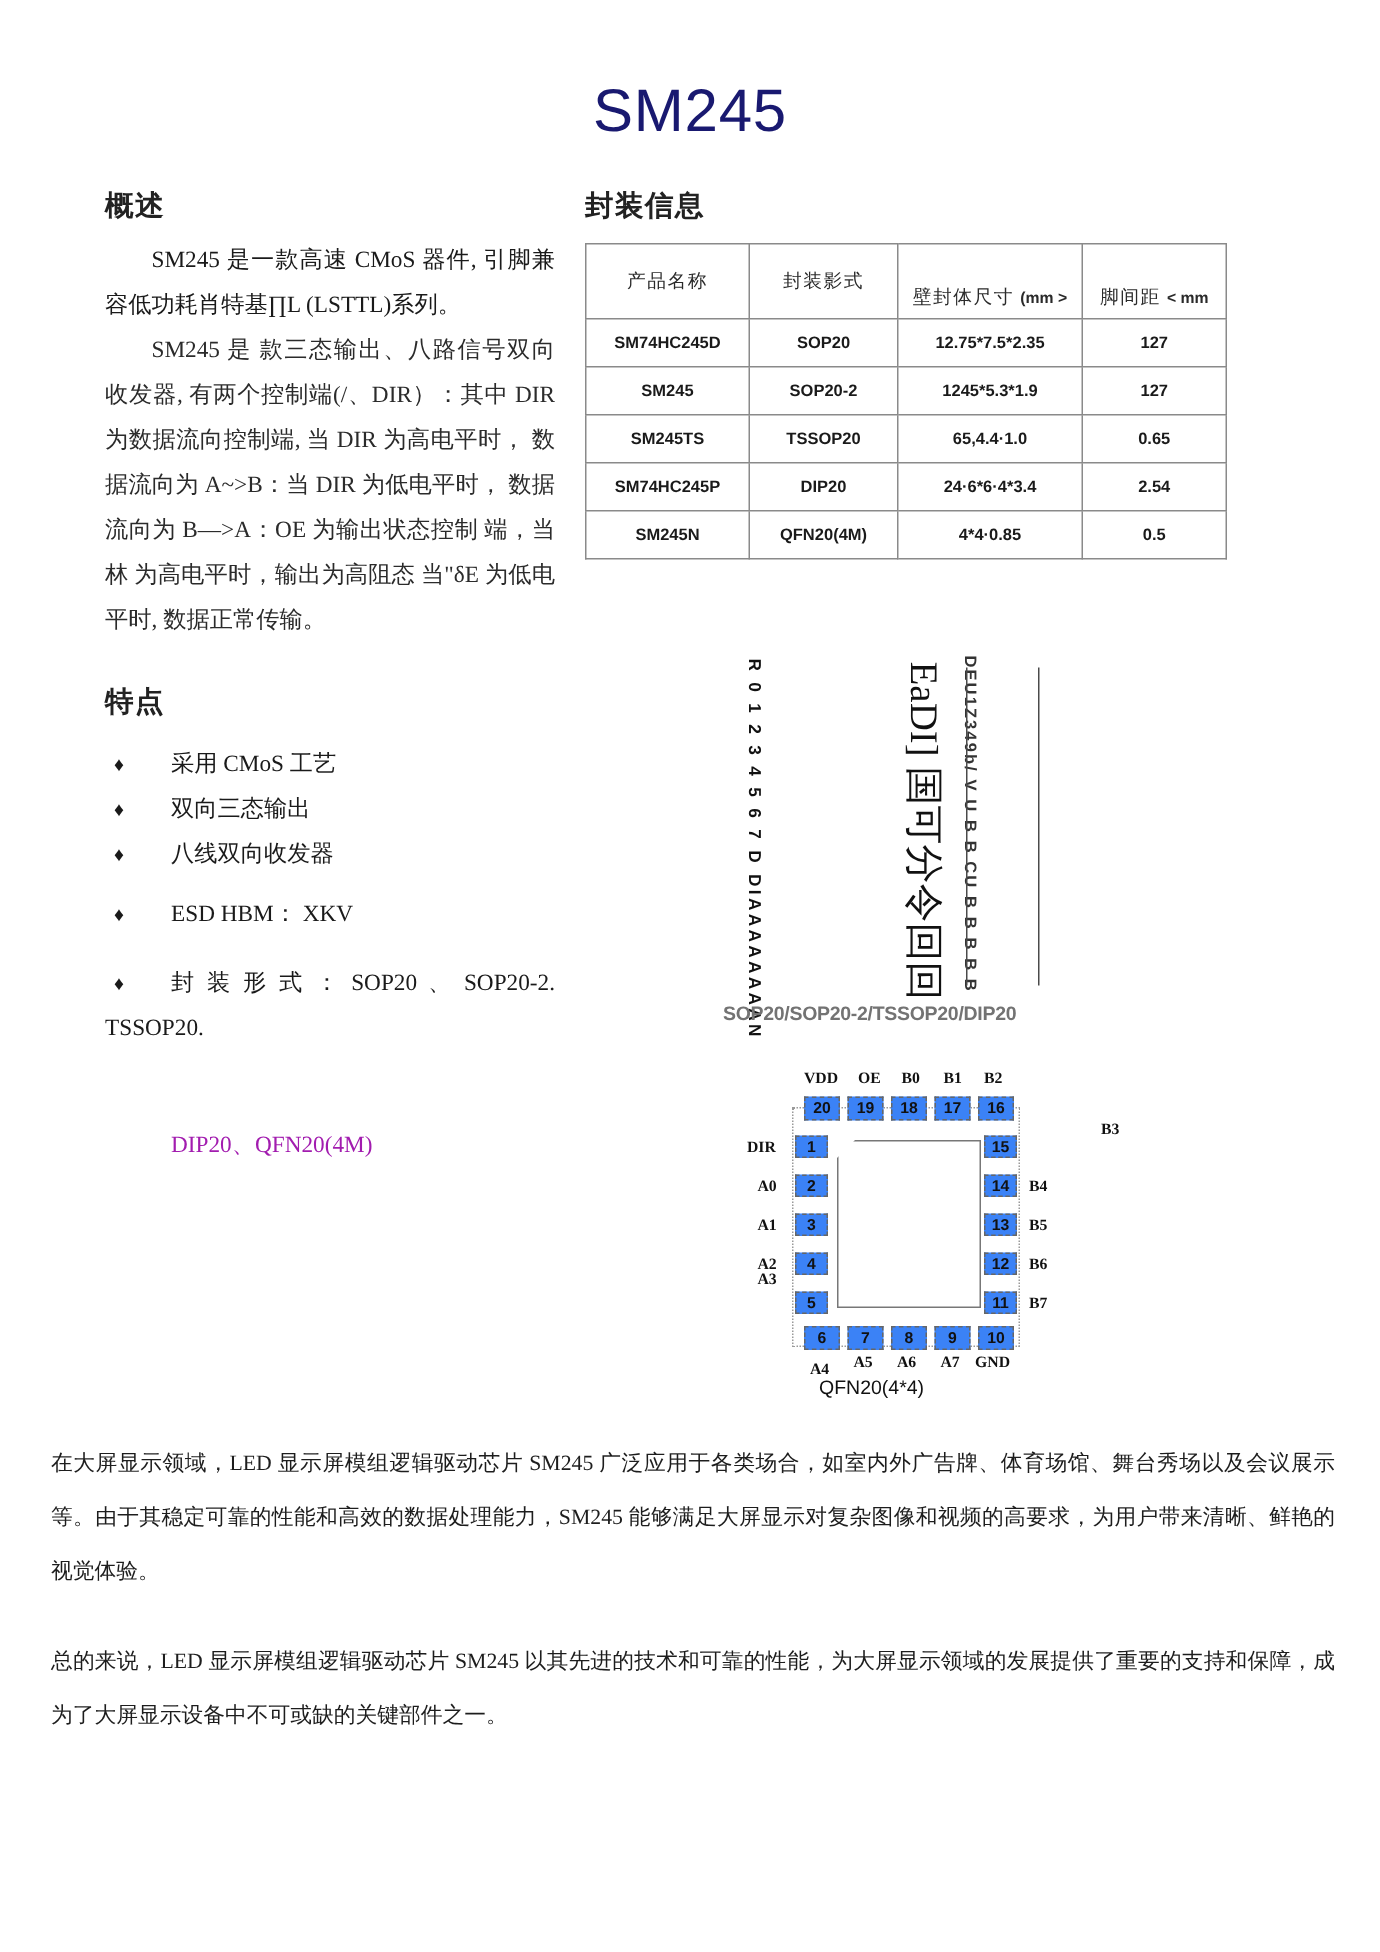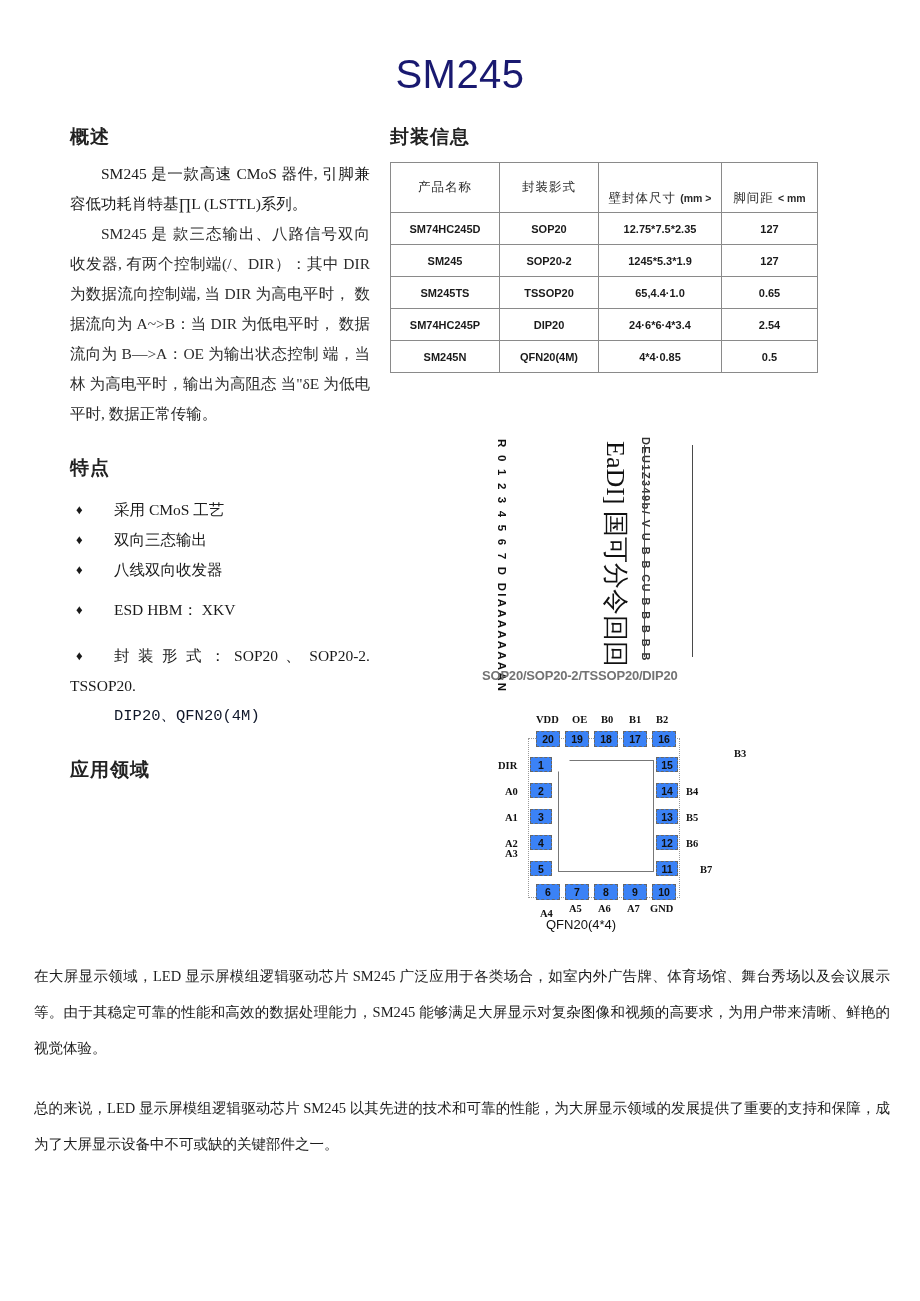--- a/index.html
+++ b/index.html
@@ -92,25 +92,26 @@
   }
   .feat-wide .ln1 {
     display: block;
     padding-left: 44px;
     text-align: justify;
     text-align-last: justify;
     word-spacing: 2px;
   }
   .feat-wide .ln2 { display: block; padding-left: 0; }
   .feat-sub {
-    font-family: Liberation Mono, monospace;
+    font-family: Liberation Serif, serif;
     font-size: 15.5px;
     line-height: 30px;
     padding-left: 44px;
-    color: #0f172a;
+    color: #a21caf;
+    margin-top: 48px;
   }
   .sec-head.apps { margin-top: 26px; }
 
   
   .right-col {
     position: absolute;
     left: 390px;
     top: 124px;
     width: 470px;
   }
@@ -313,21 +314,20 @@
     </li>
   </ul>
 
   <div class="feat-wide">
     <span class="bullet">♦</span>
     <span class="ln1">封 装 形 式 ： SOP20 、 SOP20-2.</span>
     <span class="ln2">TSSOP20.</span>
   </div>
   <div class="feat-sub">DIP20、QFN20(4M)</div>
 
-  <h2 class="sec-head apps">应用领域</h2>
 </div>
 
 <div class="right-col">
   <h2 class="sec-head">封装信息</h2>
 
   <table class="pkg-table">
     <thead>
       <tr>
         <th class="col-a">
           <span>产品名称</span>
@@ -420,21 +420,21 @@
   <div class="pad horiz" style="left:156px; top:45px;">15</div>
   <div class="pad horiz" style="left:156px; top:71px;">14</div>
   <div class="pad horiz" style="left:156px; top:97px;">13</div>
   <div class="pad horiz" style="left:156px; top:123px;">12</div>
   <div class="pad horiz" style="left:156px; top:149px;">11</div>
 
   <div class="plabel" style="left:186px; top:36px;margin-left:48px;">B3</div>
   <div class="plabel" style="left:186px; top:74px;">B4</div>
   <div class="plabel" style="left:186px; top:100px;">B5</div>
   <div class="plabel" style="left:186px; top:126px;">B6</div>
-  <div class="plabel" style="left:200px; top:152px;text-align:right;">B7</div>
+  <div class="plabel" style="left:186px; top:152px;text-align:right;">B7</div>
 
   <div class="pad vert" style="left:36px; top:172px;">6</div>
   <div class="pad vert" style="left:65px; top:172px;">7</div>
   <div class="pad vert" style="left:94px; top:172px;">8</div>
   <div class="pad vert" style="left:123px; top:172px;">9</div>
   <div class="pad vert" style="left:152px; top:172px;">10</div>
 
   <div class="plabel" style="left:40px; top:196px;">A4</div>
   <div class="plabel" style="left:69px; top:191px;">A5</div>
   <div class="plabel" style="left:98px; top:191px;">A6</div>

